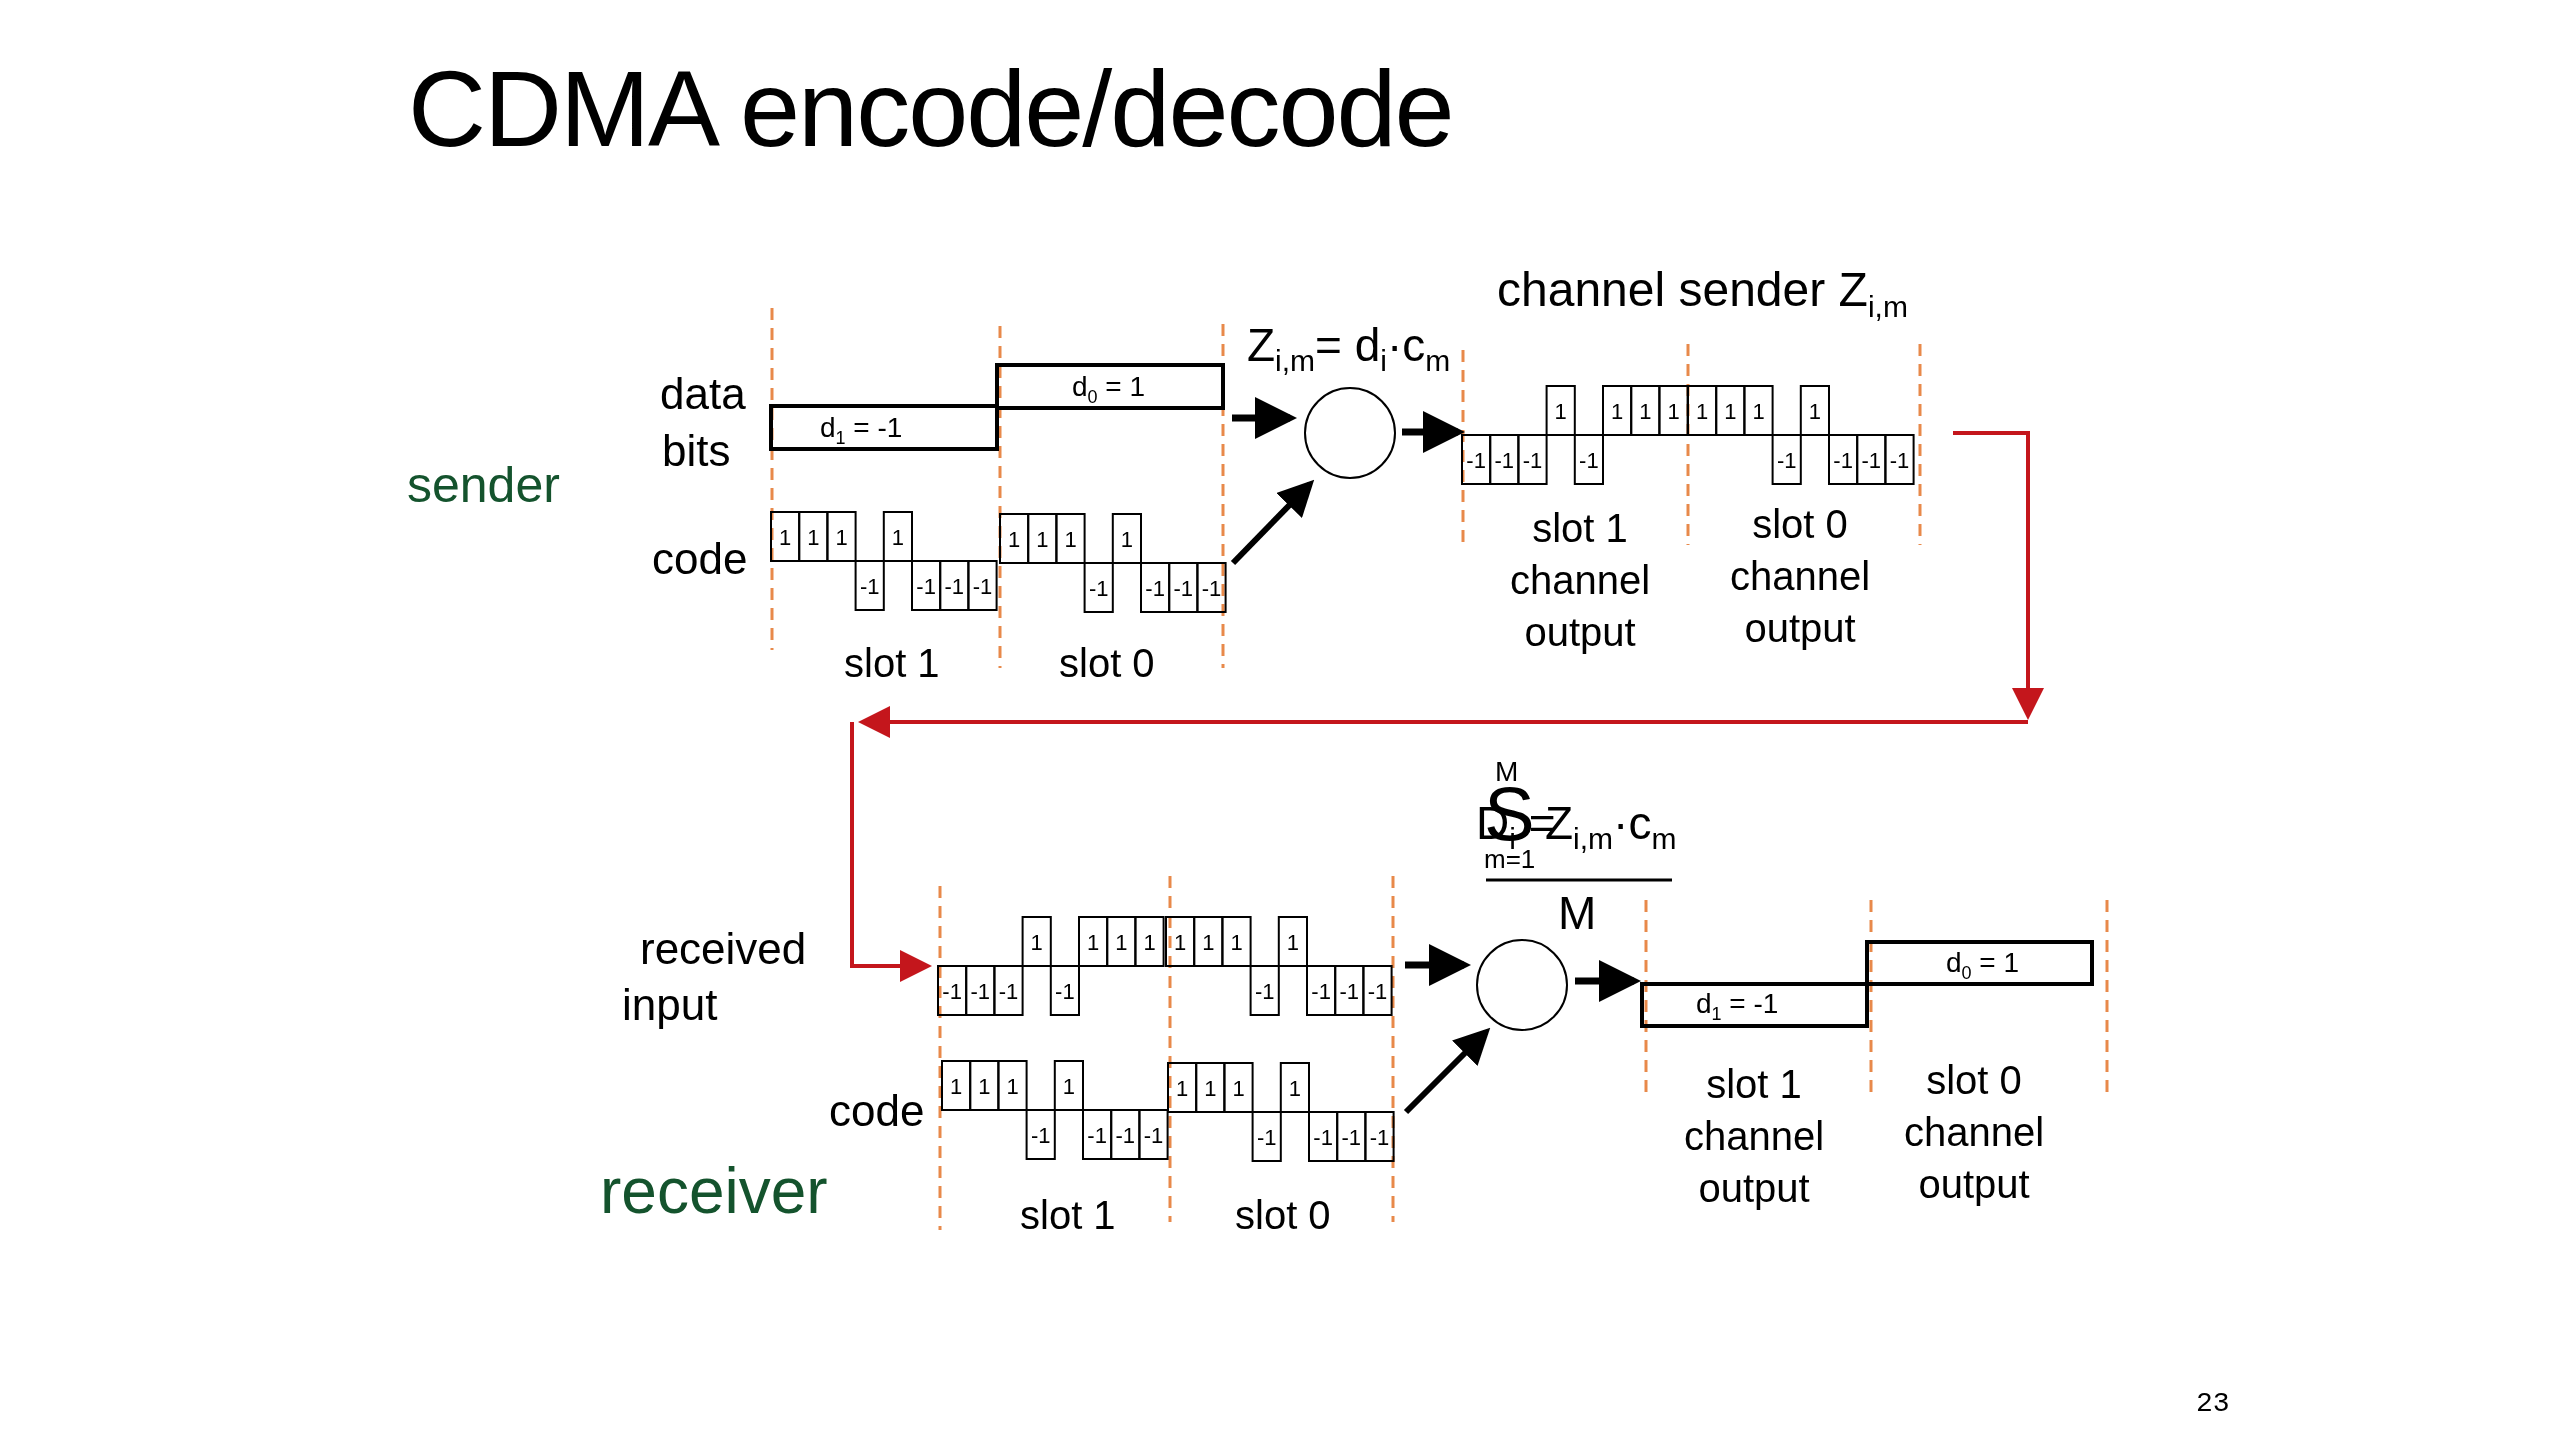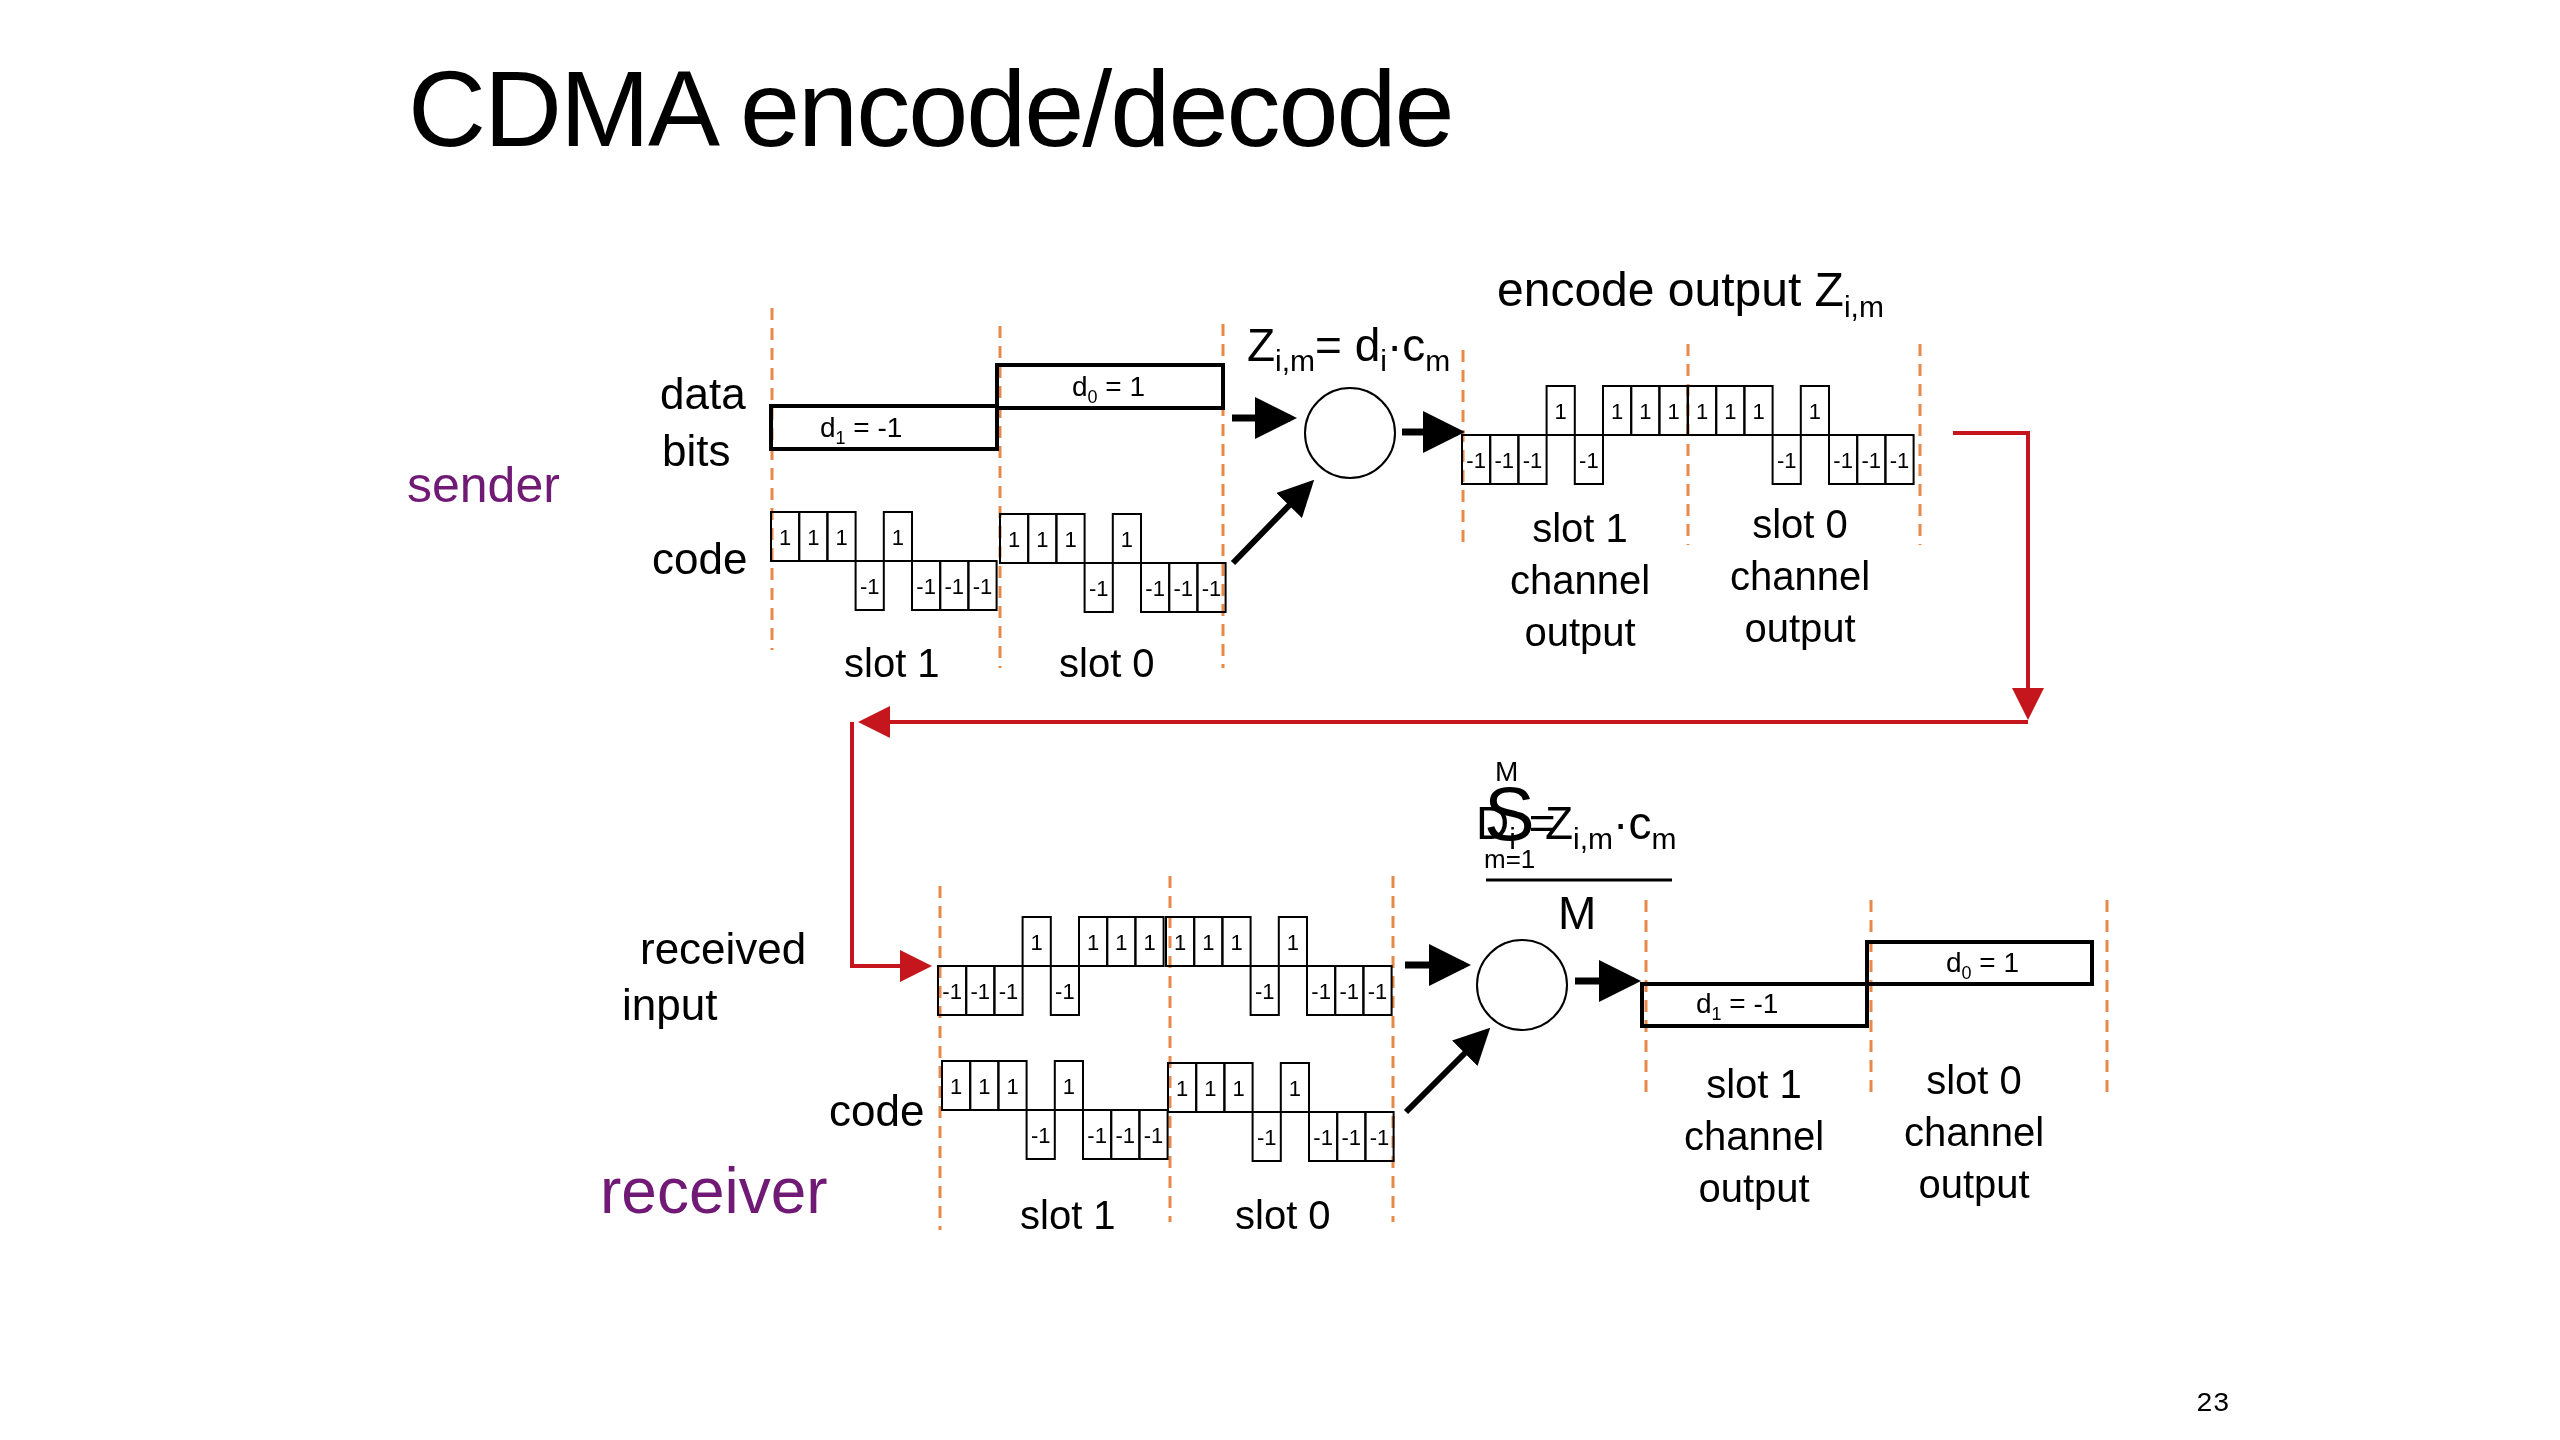--- a/index.html
+++ b/index.html
@@ -1,21 +1,21 @@
 <!DOCTYPE html>
 <html><head>
 <meta charset="utf-8">
 <style>
   html, body { margin: 0; padding: 0; background: #ffffff; }
   body { width: 2560px; height: 1440px; position: relative; overflow: hidden;
          font-family: "Liberation Sans", "DejaVu Sans", sans-serif; color: #000; }
   .abs { position: absolute; white-space: nowrap; }
   #slide-title { left: 408px; top: 55px; font-size: 108px; letter-spacing: -2px; line-height: 1; }
   .lbl { font-size: 44px; line-height: 54px; }
-  .red { color: #701a75; }
+  .red { color: #14532d; }
   .center { text-align: center; }
   .page-num { font-size: 28px; font-family: Liberation Mono, monospace; }
   svg#diagram { position: absolute; left: 0; top: 0; }
   .formula { font-size: 46px; }
   .formula sub { font-size: 30px; margin-top: 48px; }
 </style>
 </head>
 <body>
 
 <div id="slide-title" class="abs">CDMA encode/decode</div>
@@ -211,21 +211,21 @@
 <div class="abs lbl" style="left:652px; top:532px;">code</div>
 
 <div class="abs" style="left:820px; top:412px; font-size:28px;">d<sub style="font-size:18px;">1</sub><span> = -1</span></div>
 <div class="abs" style="left:1072px; top:371px; font-size:28px;">d<sub style="font-size:18px;">0</sub><span> = 1</span></div>
 
 <div class="abs lbl" style="left:844px; top:636px; font-size:40px;">slot 1</div>
 <div class="abs lbl" style="left:1059px; top:636px; font-size:40px;">slot 0</div>
 
 <div class="abs formula" style="left:1247px; top:318px;"><span>Z</span><sub>i,m</sub><span>= d</span><sub>i</sub><span>·</span><span>c</span><sub>m</sub></div>
 
-<div class="abs formula" style="left:1497px; top:262px; font-size:48px;"><span>encode output Z</span><sub>i,m</sub></div>
+<div class="abs formula" style="left:1497px; top:262px; font-size:48px;"><span>channel sender Z</span><sub>i,m</sub></div>
 
 <div class="abs lbl center" style="left:1480px; top:502px; width:200px; font-size:40px; line-height:52px;">
   <div>slot 1</div>
   <div>channel</div>
   <div>output</div>
 </div>
 <div class="abs lbl center" style="left:1700px; top:498px; width:200px; font-size:40px; line-height:52px;">
   <div>slot 0</div>
   <div>channel</div>
   <div>output</div>

